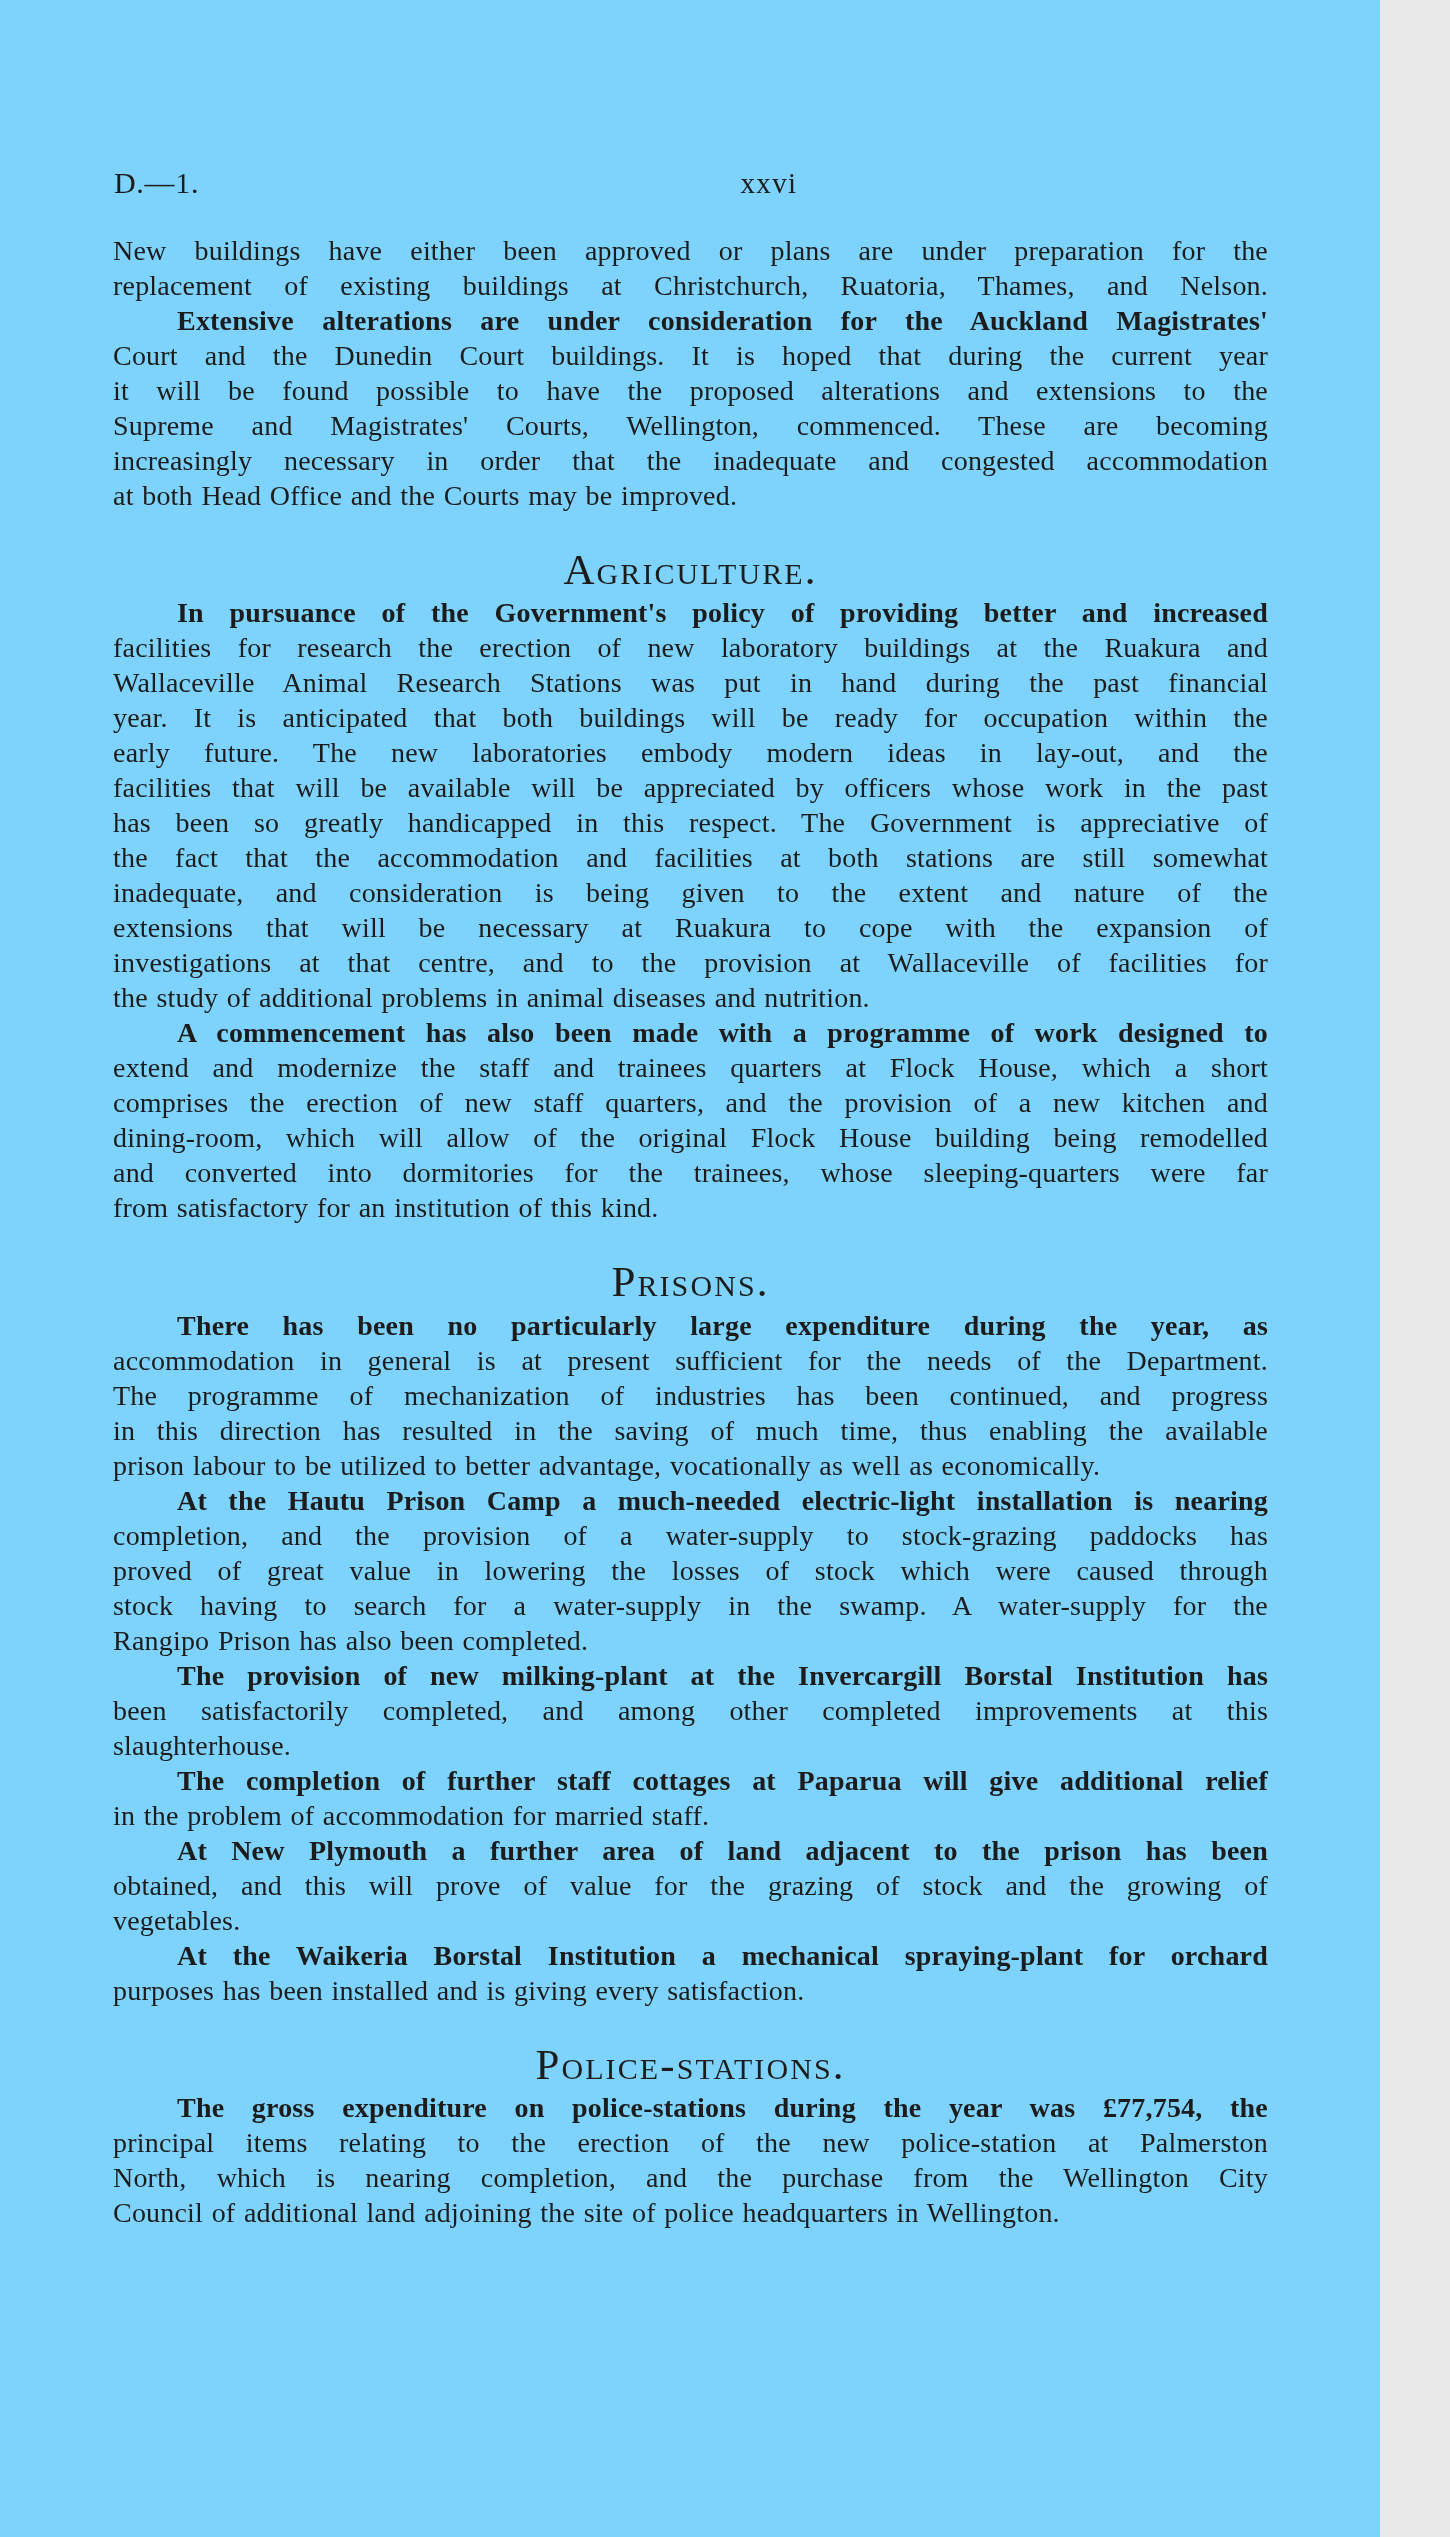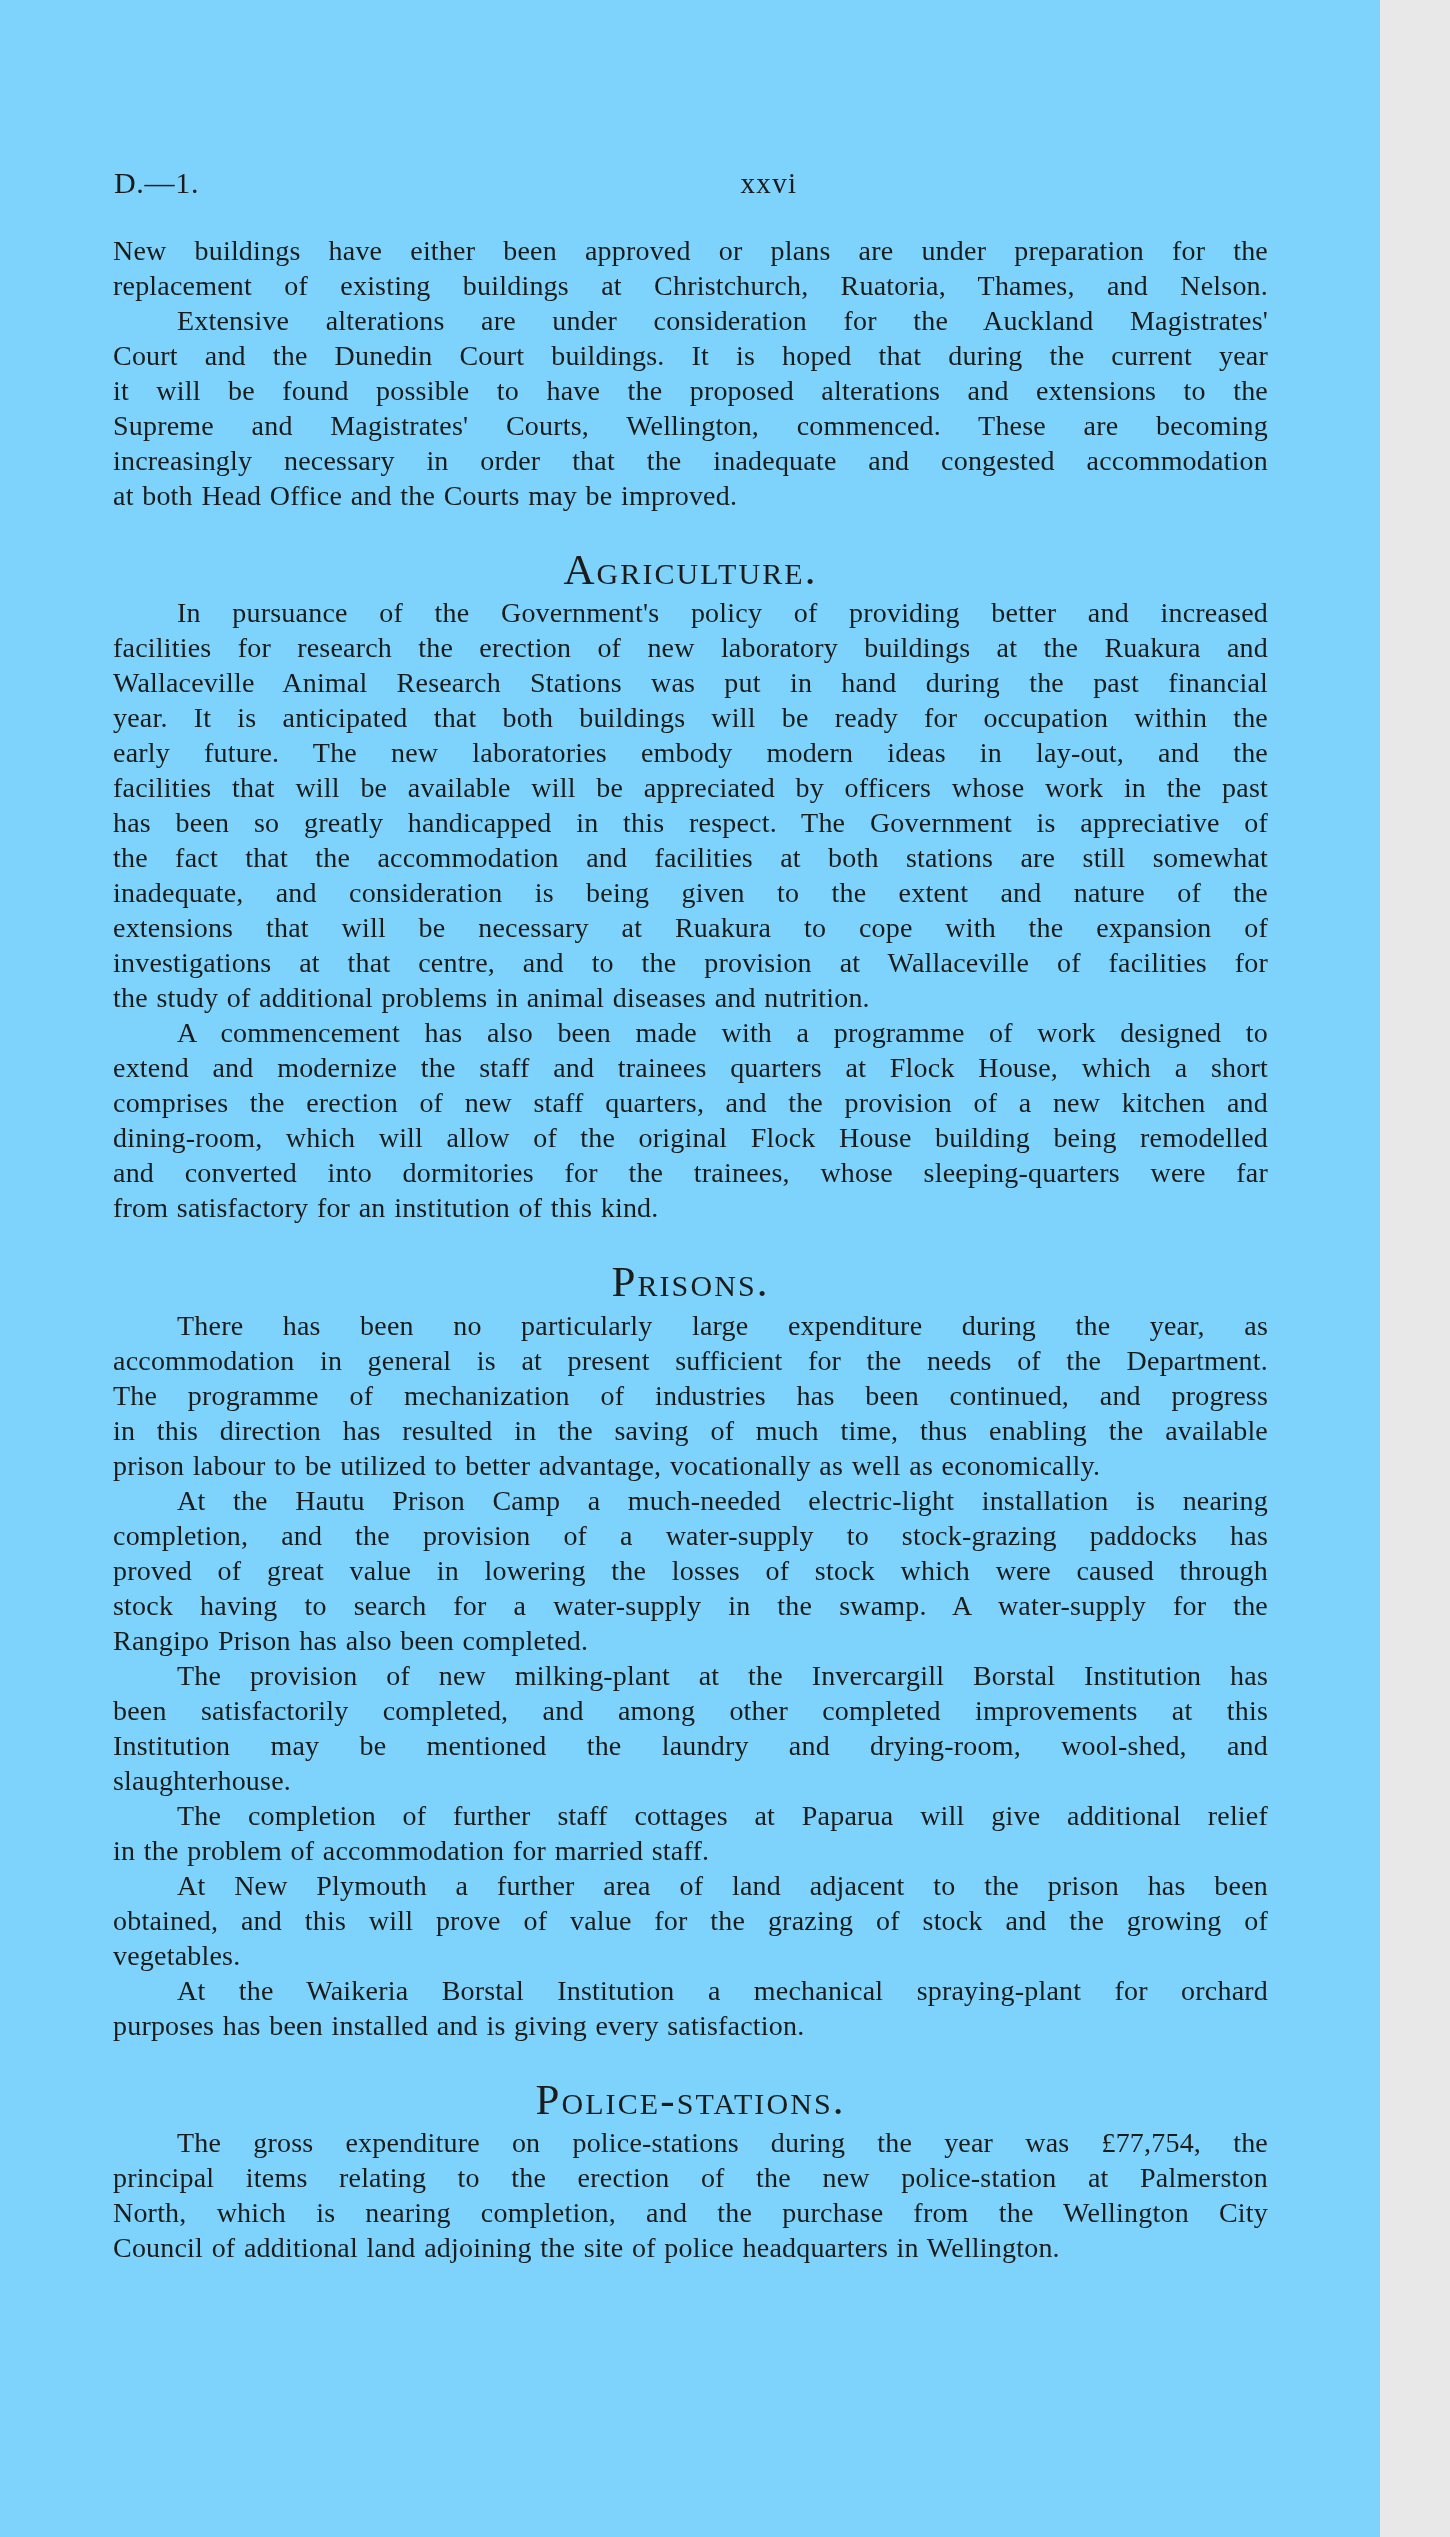--- a/index.html
+++ b/index.html
@@ -47,21 +47,21 @@
   .para { margin: 0; }
   .line {
     font-size: 28px;
     line-height: 35px;
     text-align: justify;
     text-align-last: justify;
     letter-spacing: 0.2px;
     word-spacing: 1.4px;
   }
   .line.last { text-align-last: left; }
-  .line.indented { text-indent: 64px; }
+  .line.indented { text-indent: 64px; font-weight: bold; }
   .heading {
     font-variant: small-caps;
     font-size: 43px;
     line-height: 35px;
     text-align: center;
     letter-spacing: 2.1px;
     margin: 39px 0 8.4px 0;
   }
 </style>
 </head>
@@ -117,21 +117,20 @@
       <div class="para">
         <div class="line indented">At the Hautu Prison Camp a much-needed electric-light installation is nearing</div>
         <div class="line">completion, and the provision of a water-supply to stock-grazing paddocks has</div>
         <div class="line">proved of great value in lowering the losses of stock which were caused through</div>
         <div class="line">stock having to search for a water-supply in the swamp. A water-supply for the</div>
         <div class="line last">Rangipo Prison has also been completed.</div>
       </div>
       <div class="para">
         <div class="line indented">The provision of new milking-plant at the Invercargill Borstal Institution has</div>
         <div class="line">been satisfactorily completed, and among other completed improvements at this</div>
-        <div class="line">Institution may be mentioned the laundry and drying-room, wool-shed, and</div>
         <div class="line last">slaughterhouse.</div>
       </div>
       <div class="para">
         <div class="line indented">The completion of further staff cottages at Paparua will give additional relief</div>
         <div class="line last">in the problem of accommodation for married staff.</div>
       </div>
       <div class="para">
         <div class="line indented">At New Plymouth a further area of land adjacent to the prison has been</div>
         <div class="line">obtained, and this will prove of value for the grazing of stock and the growing of</div>
         <div class="line last">vegetables.</div>

